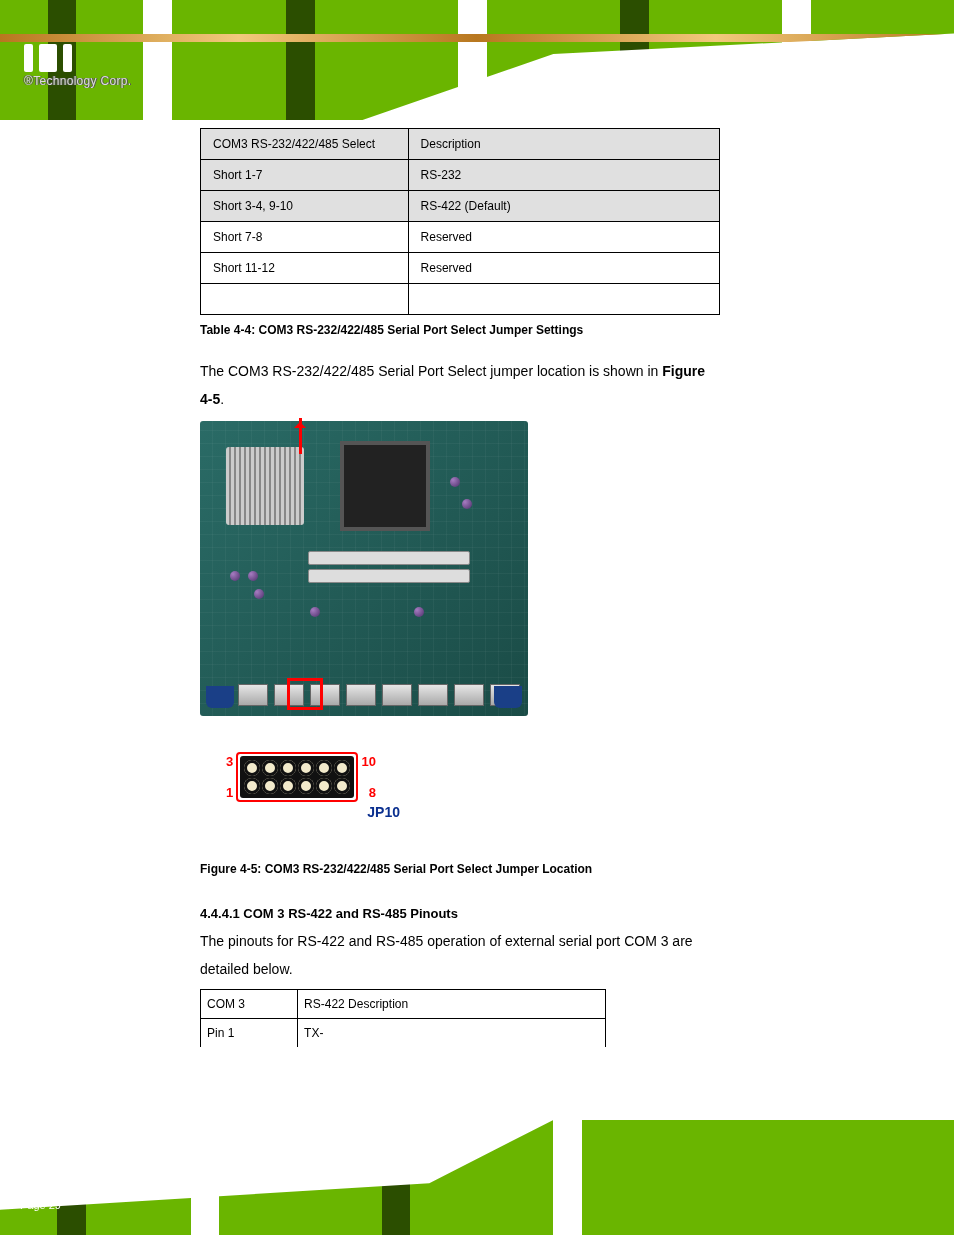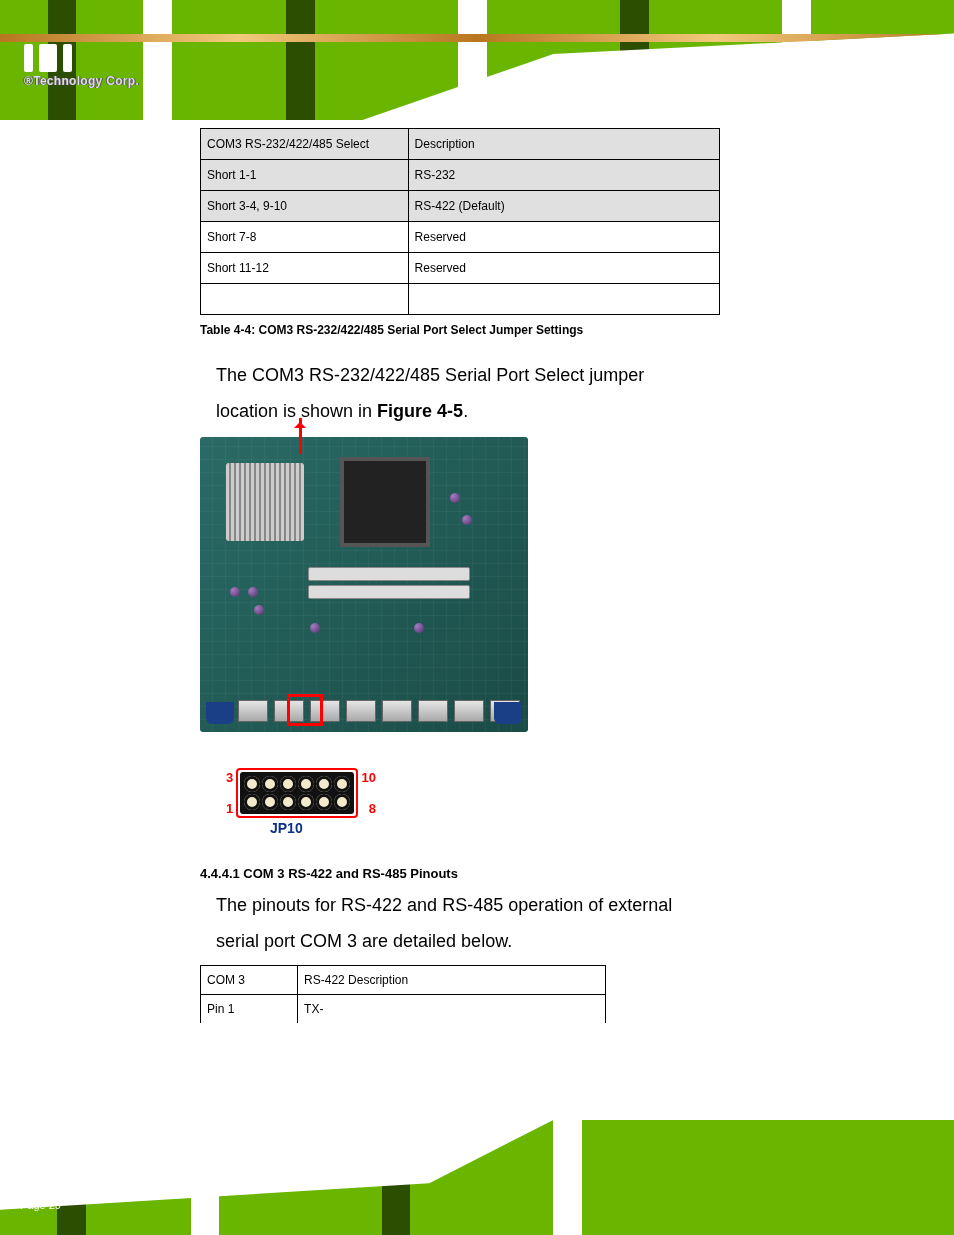--- a/index.html
+++ b/index.html
@@ -15,42 +15,42 @@
         #6ab500 85% 100%);
     clip-path:polygon(0 0,100% 0,100% 28%,58% 45%,38% 100%,0 100%);
   }
   .banner-top::after{content:"";position:absolute;left:0;right:0;top:28%;height:8px;
     background:linear-gradient(90deg,#b8771f,#f2c97d,#b8771f,#f2c97d,#b8771f)}
   .brand{position:absolute;left:24px;top:44px;display:flex;flex-direction:column;color:#fff}
   .brand-logo{display:flex;gap:6px;align-items:flex-end}
   .brand-logo span{display:inline-block;width:12px;height:28px;background:#fff;border-radius:2px}
   .brand-logo .i{width:9px}
   .brand-logo .e{width:18px;height:28px;background:#fff;border-radius:2px 2px 2px 2px}
-  .brand-text{margin-top:2px;font-size:12px;font-weight:700;letter-spacing:.3px;color:#ddd;text-shadow:1px 0 #555,-1px 0 #555}
+  .brand-text{margin-top:2px;font-size:12px;font-weight:400;letter-spacing:.3px;color:#ddd;text-shadow:1px 0 #555,-1px 0 #555}
 
   
   .banner-bot{position:absolute;left:0;right:0;bottom:0;height:115px;
     background:
       linear-gradient(90deg,
         #6ab500 0 6%, #2b4e00 6% 9%, #6ab500 9% 20%, #fff 20% 23%,
         #6ab500 23% 40%, #2b4e00 40% 43%, #6ab500 43% 58%, #fff 58% 61%,
         #6ab500 61% 100%);
     clip-path:polygon(0 100%,100% 100%,100% 0,58% 0,45% 55%,0 78%);
   }
   .banner-bot::before{content:"";position:absolute;left:0;right:0;top:-8px;height:8px;
     background:linear-gradient(90deg,#b8771f,#f2c97d,#b8771f,#f2c97d,#b8771f)}
 
   
   .content{position:absolute;left:200px;top:128px;width:520px}
   table.jumper{border-collapse:collapse;width:100%;margin-bottom:8px}
-  table.jumper td,table.jumper th{border:1px solid #000;height:26px;font-size:12px;padding:2px 6px}
+  table.jumper td,table.jumper th{border:1px solid #000;height:26px;font-size:12px;padding:2px 12px}
   table.jumper .shaded{background:#e0e0e0}
   table.jumper .col1{width:40%}
   .caption{font-size:12px;font-weight:700;margin:6px 0 20px}
-  .bodytext{font-size:18px;line-height:2;margin:6px 16px}
+  .bodytext{font-size:14px;line-height:2;margin:6px 0}
   .figref{font-weight:700}
 
   
   .board{position:relative;width:328px;height:295px;margin-top:8px;
     background:linear-gradient(135deg,#2a6b66,#1a4b46);border-radius:3px;overflow:hidden}
   .board::before{content:"";position:absolute;inset:0;
     background:
       repeating-linear-gradient(0deg,transparent 0 12px,rgba(255,255,255,.04) 12px 13px),
       repeating-linear-gradient(90deg,transparent 0 12px,rgba(255,255,255,.04) 12px 13px)}
   .heatsink{position:absolute;left:26px;top:26px;width:78px;height:78px;
@@ -73,21 +73,21 @@
   .pins{display:grid;grid-template-columns:repeat(6,16px);grid-template-rows:repeat(2,16px);gap:2px;
     padding:4px;background:#111;border-radius:3px;width:fit-content}
   .pins span{width:16px;height:16px;background:#f2eacb;border-radius:50%;box-shadow:inset 0 0 0 3px #111}
   .pins-wrap{position:relative;display:inline-block}
   .lbl{position:absolute;font:700 13px Arial;color:red}
   .lbl.l3{left:-14px;top:-2px}
   .lbl.l1{left:-14px;bottom:-2px}
   .lbl.r12{right:-22px;top:-2px}
   .lbl.r10{right:-22px;bottom:-2px}
   .pins-outline{position:absolute;inset:-4px;border:2px solid red;border-radius:4px;pointer-events:none}
-  .jpname{margin-top:6px;font:700 14px Arial;color:#0a2f8f;text-align:left;margin-left:30px}
+  .jpname{margin-top:6px;font:700 14px Arial;color:#0a2f8f;text-align:right;margin-left:30px}
 
   .fig-caption{font-size:12px;font-weight:700;margin:42px 0 8px}
   .sub-heading{font-size:13px;font-weight:700;margin:30px 0 6px}
 
   table.pinout{border-collapse:collapse;width:78%;margin-top:0}
   table.pinout td,table.pinout th{border:1px solid #000;height:24px;font-size:12px;padding:2px 6px}
   table.pinout .c1{width:24%}
 
   .pagenum{position:absolute;left:20px;bottom:24px;color:#fff;font:11px Arial}
 </style>
@@ -106,21 +106,21 @@
   </div>
 
   <div class="content">
     <table class="jumper">
       <tbody>
           <tr class="shaded">
             <td class="col1">COM3 RS-232/422/485 Select</td>
             <td>Description</td>
           </tr>
       <tr class="shaded">
-            <td class="col1">Short 1-1</td>
+            <td class="col1">Short 1-7</td>
             <td>RS-232</td>
           </tr>
       <tr class="shaded">
             <td class="col1">Short 3-4, 9-10</td>
             <td>RS-422 (Default)</td>
           </tr>
       <tr>
             <td class="col1">Short 7-8</td>
             <td>Reserved</td>
           </tr>
@@ -186,20 +186,21 @@
             <span></span>
             <span></span>
             <span></span>
             <span></span>
         </div>
         <div class="pins-outline"></div>
       </div>
       <div class="jpname">JP10</div>
     </div>
 
+    <div class="fig-caption">Figure 4-5: COM3 RS-232/422/485 Serial Port Select Jumper Location</div>
     <div class="sub-heading">4.4.4.1 COM 3 RS-422 and RS-485 Pinouts</div>
     <p class="bodytext">The pinouts for RS-422 and RS-485 operation of external serial port COM 3 are detailed below.</p>
 
     <table class="pinout">
       <tbody>
           <tr>
             <td class="c1">COM 3</td>
             <td>RS-422 Description</td>
           </tr>
       <tr>

